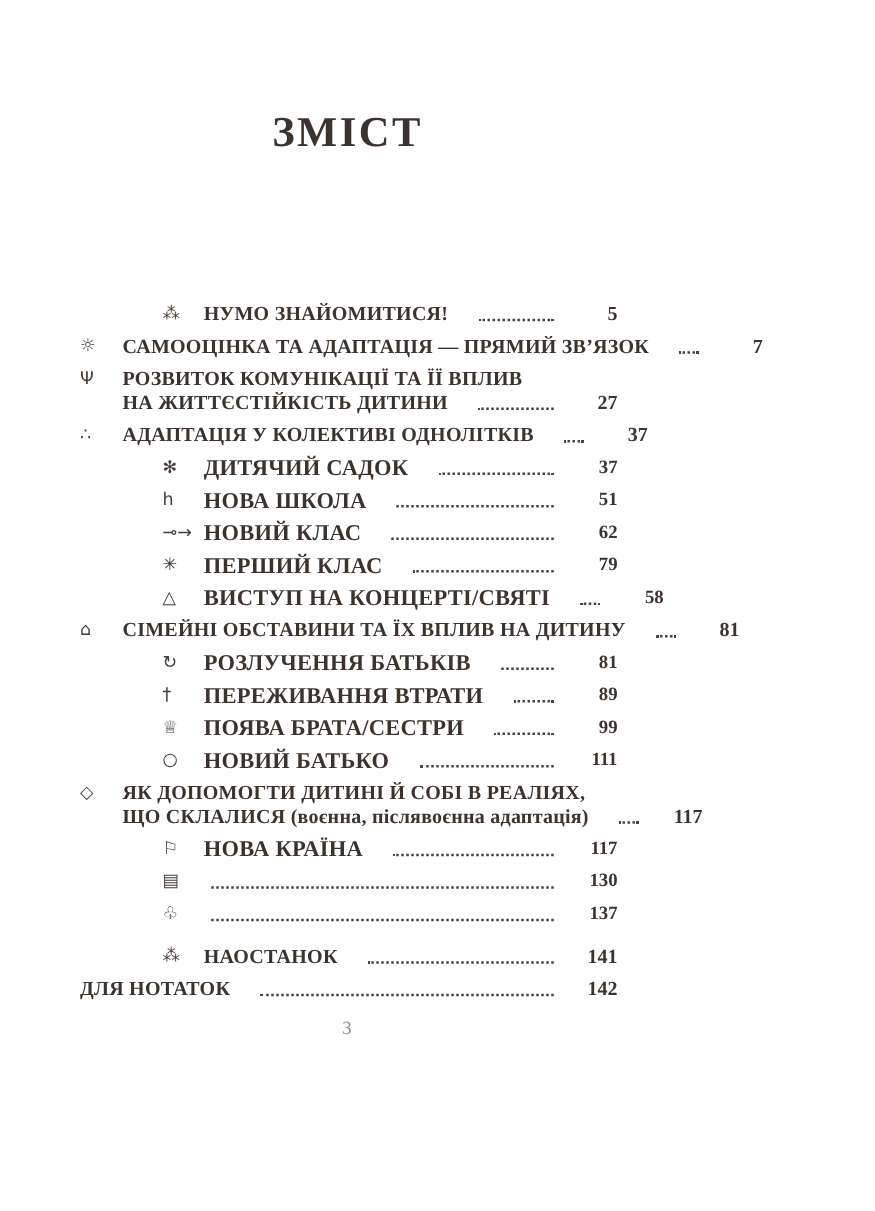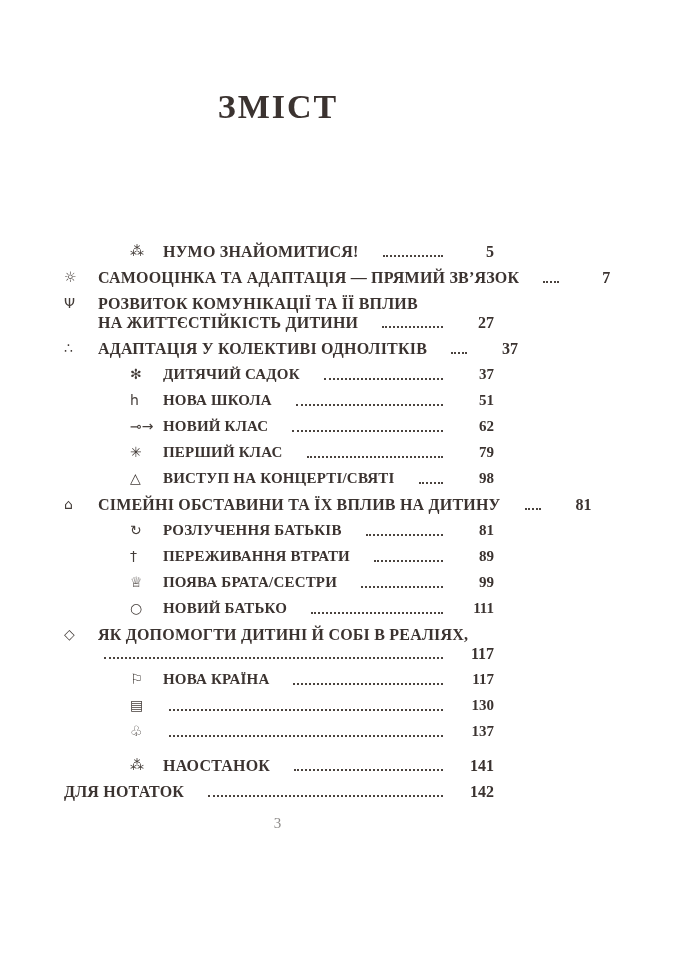--- a/index.html
+++ b/index.html
@@ -54,21 +54,21 @@
   }
   .entry.indent .icon { flex-basis: 33px; width: 33px; }
   .lines { flex: 1; min-width: 0; }
   .line {
     display: flex;
     align-items: flex-end;
     gap: 18px;
   }
   .label {
     font-weight: bold;
-    font-size: 15px;
+    font-size: 18px;
     line-height: 19px;
     letter-spacing: 0.2px;
     white-space: nowrap;
   }
   .entry.strong .label { font-size: 16px; }
   .leader {
     flex: 1;
     min-width: 16px;
     margin: 0 5px 0 6px;
     border-bottom: 2px dotted #4a433e;
@@ -180,21 +180,21 @@
             <span class="pagenum">79</span>
           </div>
         </div>
   </div>
       <div class="entry indent">
     <span class="icon">△</span>
     <div class="lines">
           <div class="line">
             <span class="label">ВИСТУП НА КОНЦЕРТІ/СВЯТІ</span>
             <span class="leader"></span>
-            <span class="pagenum">98</span>
+            <span class="pagenum">58</span>
           </div>
         </div>
   </div>
       <div class="entry top strong">
     <span class="icon">⌂</span>
     <div class="lines">
           <div class="line">
             <span class="label">СІМЕЙНІ ОБСТАВИНИ ТА ЇХ ВПЛИВ НА ДИТИНУ</span>
             <span class="leader"></span>
             <span class="pagenum">81</span>
@@ -241,20 +241,21 @@
           </div>
         </div>
   </div>
       <div class="entry top strong">
     <span class="icon">◇</span>
     <div class="lines">
           <div class="line">
             <span class="label">ЯК ДОПОМОГТИ ДИТИНІ Й СОБІ В РЕАЛІЯХ,</span>
           </div>
           <div class="line">
+            <span class="label">ЩО СКЛАЛИСЯ (воєнна, післявоєнна адаптація)</span>
             <span class="leader"></span>
             <span class="pagenum">117</span>
           </div>
         </div>
   </div>
       <div class="entry indent">
     <span class="icon">⚐</span>
     <div class="lines">
           <div class="line">
             <span class="label">НОВА КРАЇНА</span>

